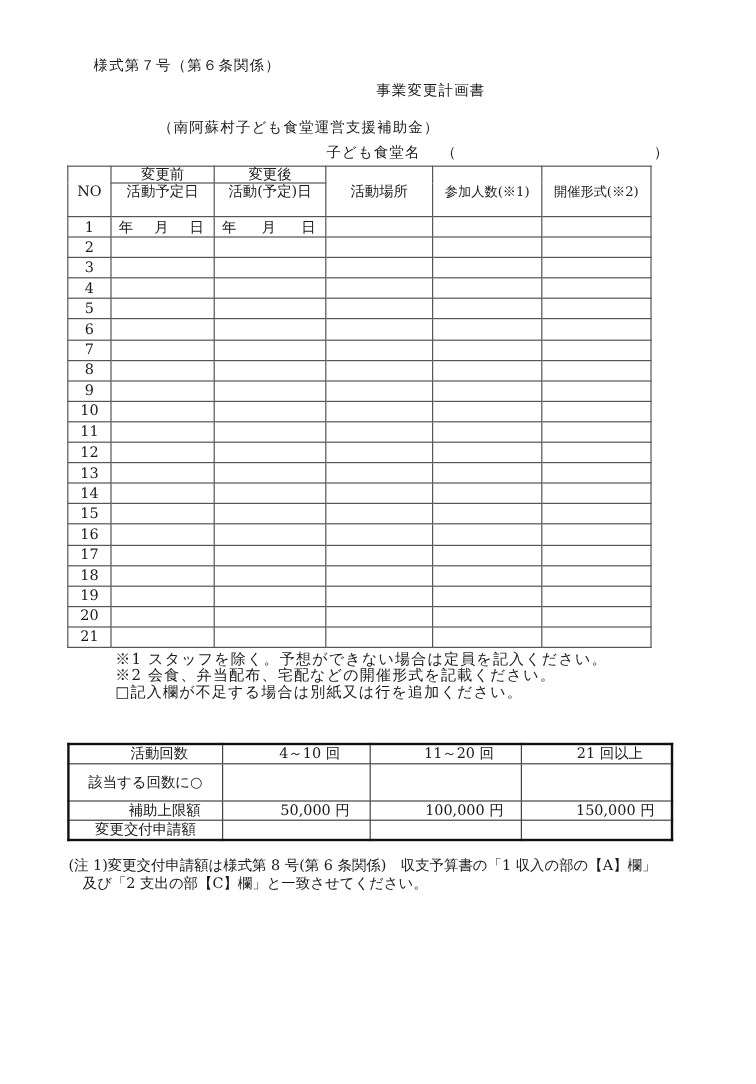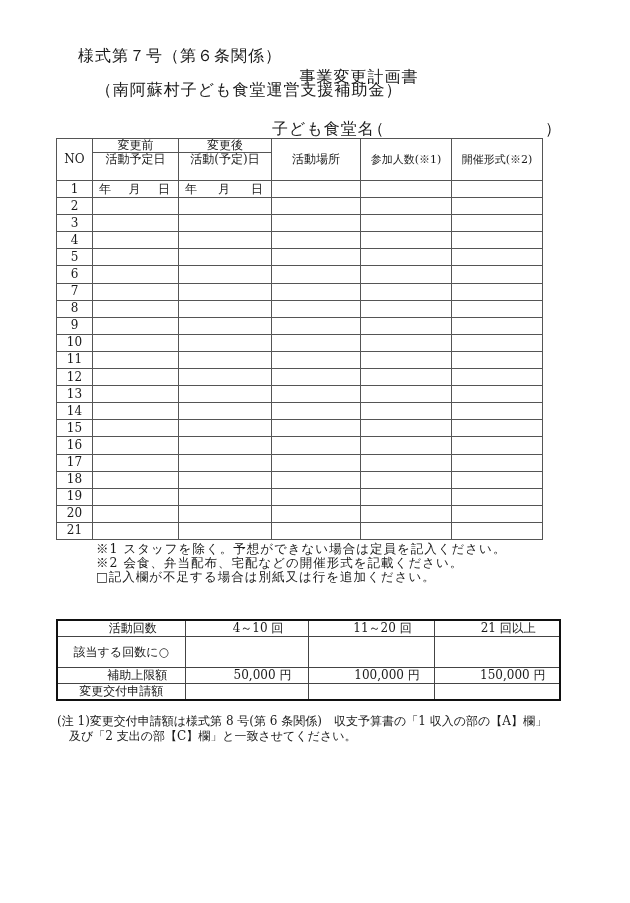--- a/index.html
+++ b/index.html
@@ -1,24 +1,24 @@
 <!DOCTYPE html>
 <html><head>
 <meta charset="utf-8">
 <style>
   html, body { margin:0; padding:0; }
   body {
     width:630px; height:903px; background:#ffffff; position:relative; overflow:hidden;
     font-family:"DejaVu Serif","Liberation Serif",serif; color:#1a1a1a;
   }
   .abs { position:absolute; white-space:nowrap; }
-  .t13 { font-size:16px; letter-spacing:1px; }
+  .t13 { font-size:12px; letter-spacing:1px; }
   #form-number { left:78px; top:46px; }
   #doc-title { left:0; width:630px; top:67px; text-align:center;margin-left:44px; }
-  #doc-subtitle { left:0; width:498px; top:80px; text-align:center; }
+  #doc-subtitle { left:0; width:498px; top:98px; text-align:center; }
   #name-line { left:272px; top:119px; }
   #name-open { left:368px; top:119px; }
   #name-close { left:545px; top:119px; }
 
   table { border-collapse:collapse; table-layout:fixed; position:absolute; }
   td { border:1px solid #555; padding:0; text-align:center; vertical-align:middle; overflow:hidden; line-height:13px; }
 
   #main-table { left:56px; top:138px; width:486px; }
   #main-table td { font-size:12px; }
   #main-table .hdr-top { height:12px; }

